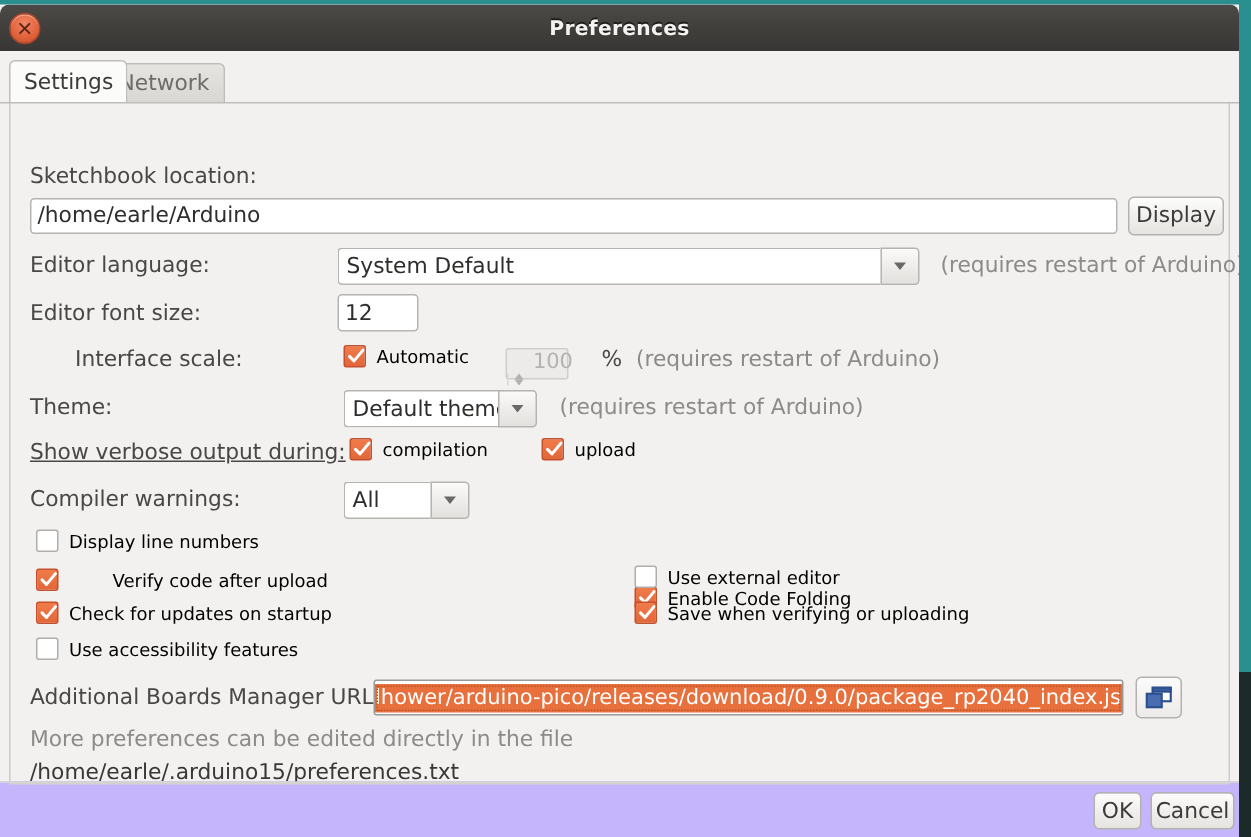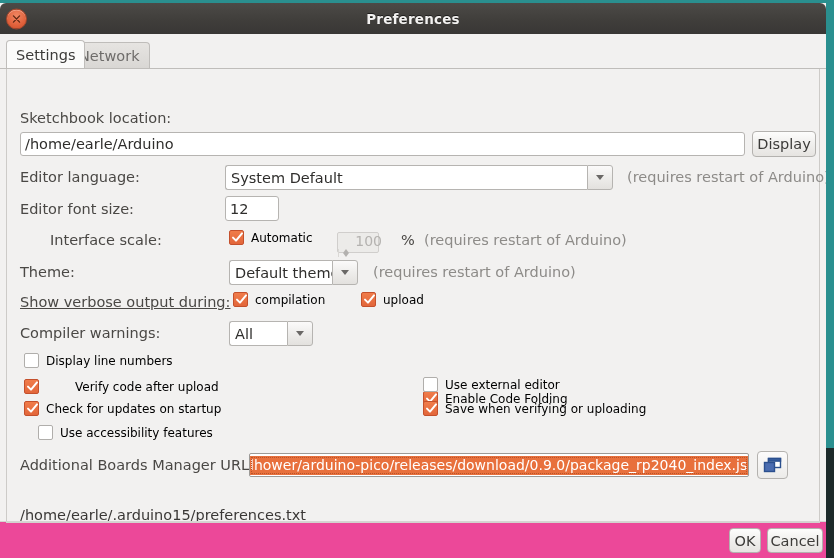--- a/index.html
+++ b/index.html
@@ -323,21 +323,21 @@
     justify-content: center;
     cursor: pointer;
   }
 
   
   .actionbar {
     position: absolute;
     left: 0; right: 0; bottom: 0;
     height: 36px;
     border-top: 1px solid #d6d4d1;
-    background: #ec4899;
+    background: #c4b5fd;
   }
   .sep-line {
     position: absolute;
     left: 6px; right: 6px;
     top: 0;
     height: 1px;
     background: #d4d2cf;
   }
 </style>
 </head>
@@ -455,21 +455,21 @@
           <span class="cb-text">Verify code after upload</span>
         </div>
         <div class="cb-row" style="left:17px; top:333px;">
           <span class="cbox on">
             <svg width="13" height="13" viewBox="0 0 13 13" aria-hidden="true">
               <path d="M2 6.6 L5 9.6 L11 2.4" stroke="#ffffff" stroke-width="2" fill="none" stroke-linecap="round" stroke-linejoin="round"></path>
             </svg>
           </span>
           <span class="cb-text">Check for updates on startup</span>
         </div>
-        <div class="cb-row" style="left:31px; top:357px;text-align:right;">
+        <div class="cb-row" style="left:17px; top:357px;text-align:right;">
           <span class="cbox off"></span>
           <span class="cb-text">Use accessibility features</span>
         </div>
 
         <div class="cb-row" style="left:416px; top:285px;margin-top:38px;">
           <span class="cbox on">
             <svg width="13" height="13" viewBox="0 0 13 13" aria-hidden="true">
               <path d="M2 6.6 L5 9.6 L11 2.4" stroke="#ffffff" stroke-width="2" fill="none" stroke-linecap="round" stroke-linejoin="round"></path>
             </svg>
           </span>
@@ -493,20 +493,21 @@
           <div class="url-sel">lhower/arduino-pico/releases/download/0.9.0/package_rp2040_index.json</div>
         </div>
         <div class="icon-btn" style="left:750px; top:383px; width:31px; height:28px;">
           <svg width="19" height="17" viewBox="0 0 19 17" aria-hidden="true">
             <rect x="5.5" y="1.5" width="12" height="9" fill="#ffffff" stroke="#2b4f8e" stroke-width="1.4"></rect>
             <rect x="5.5" y="1.5" width="12" height="2.6" fill="#3a5fa0" stroke="#2b4f8e" stroke-width="1.4"></rect>
             <rect x="1.5" y="5.5" width="10" height="9" fill="#4a6cb0" stroke="#2b4f8e" stroke-width="1.4"></rect>
           </svg>
         </div>
 
+        <div class="lbl dim" style="left:13px; top:417px;">More preferences can be edited directly in the file</div>
         <div class="lbl strong" style="left:13px; top:439px;">/home/earle/.arduino15/preferences.txt</div>
         <div class="lbl dim" style="left:13px; top:461px;">(edit only when Arduino is not running)</div>
 
       </div>
     </div>
 
     <div class="actionbar">
       <div class="sep-line"></div>
       <div class="btn" style="left:729px; top:6px; width:32px; height:25px;">OK</div>
       <div class="btn" style="left:767px; top:6px; width:56px; height:25px;">Cancel</div>

